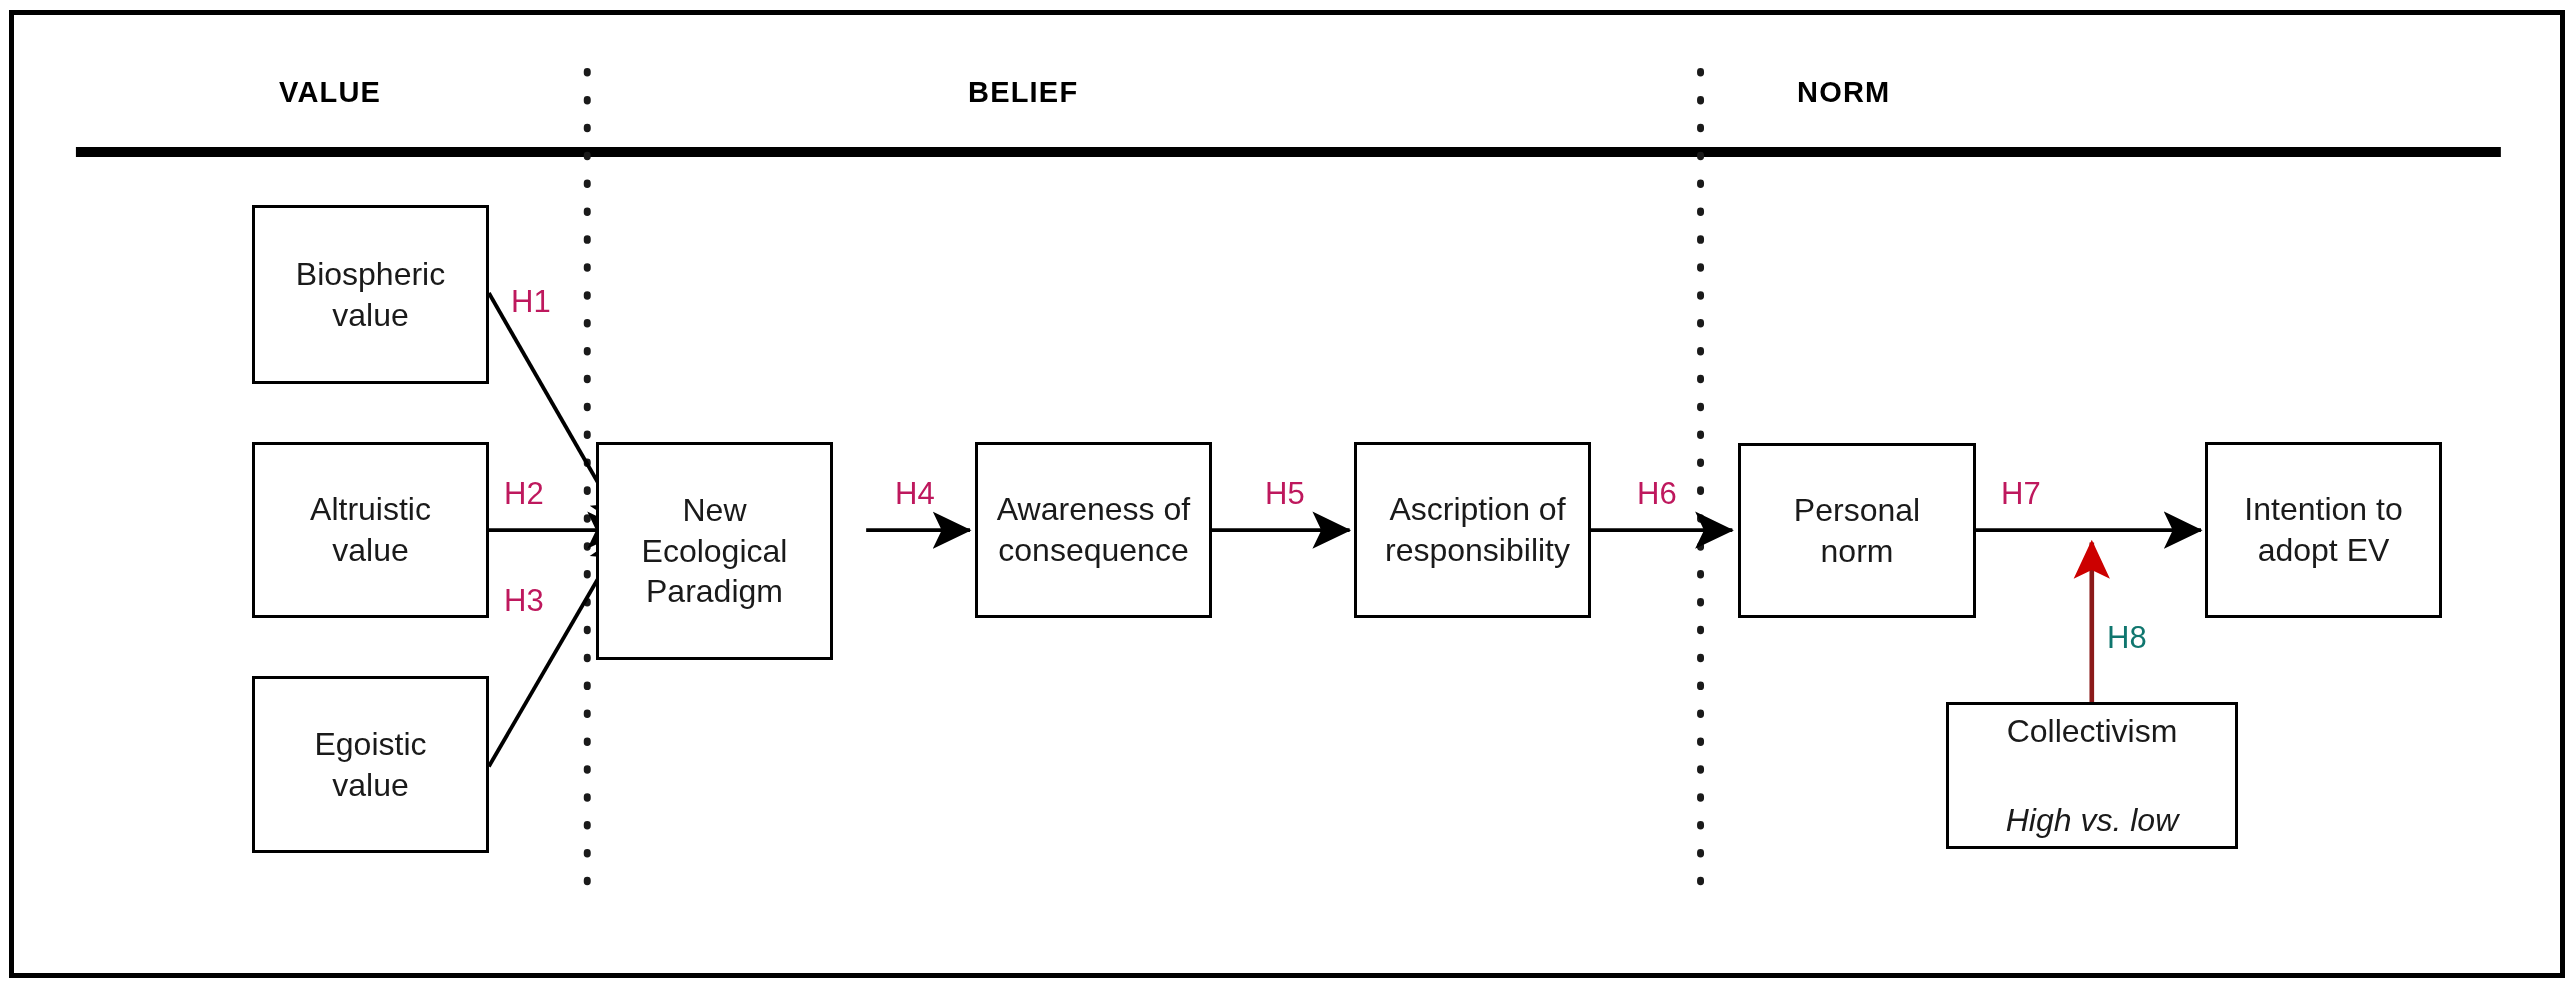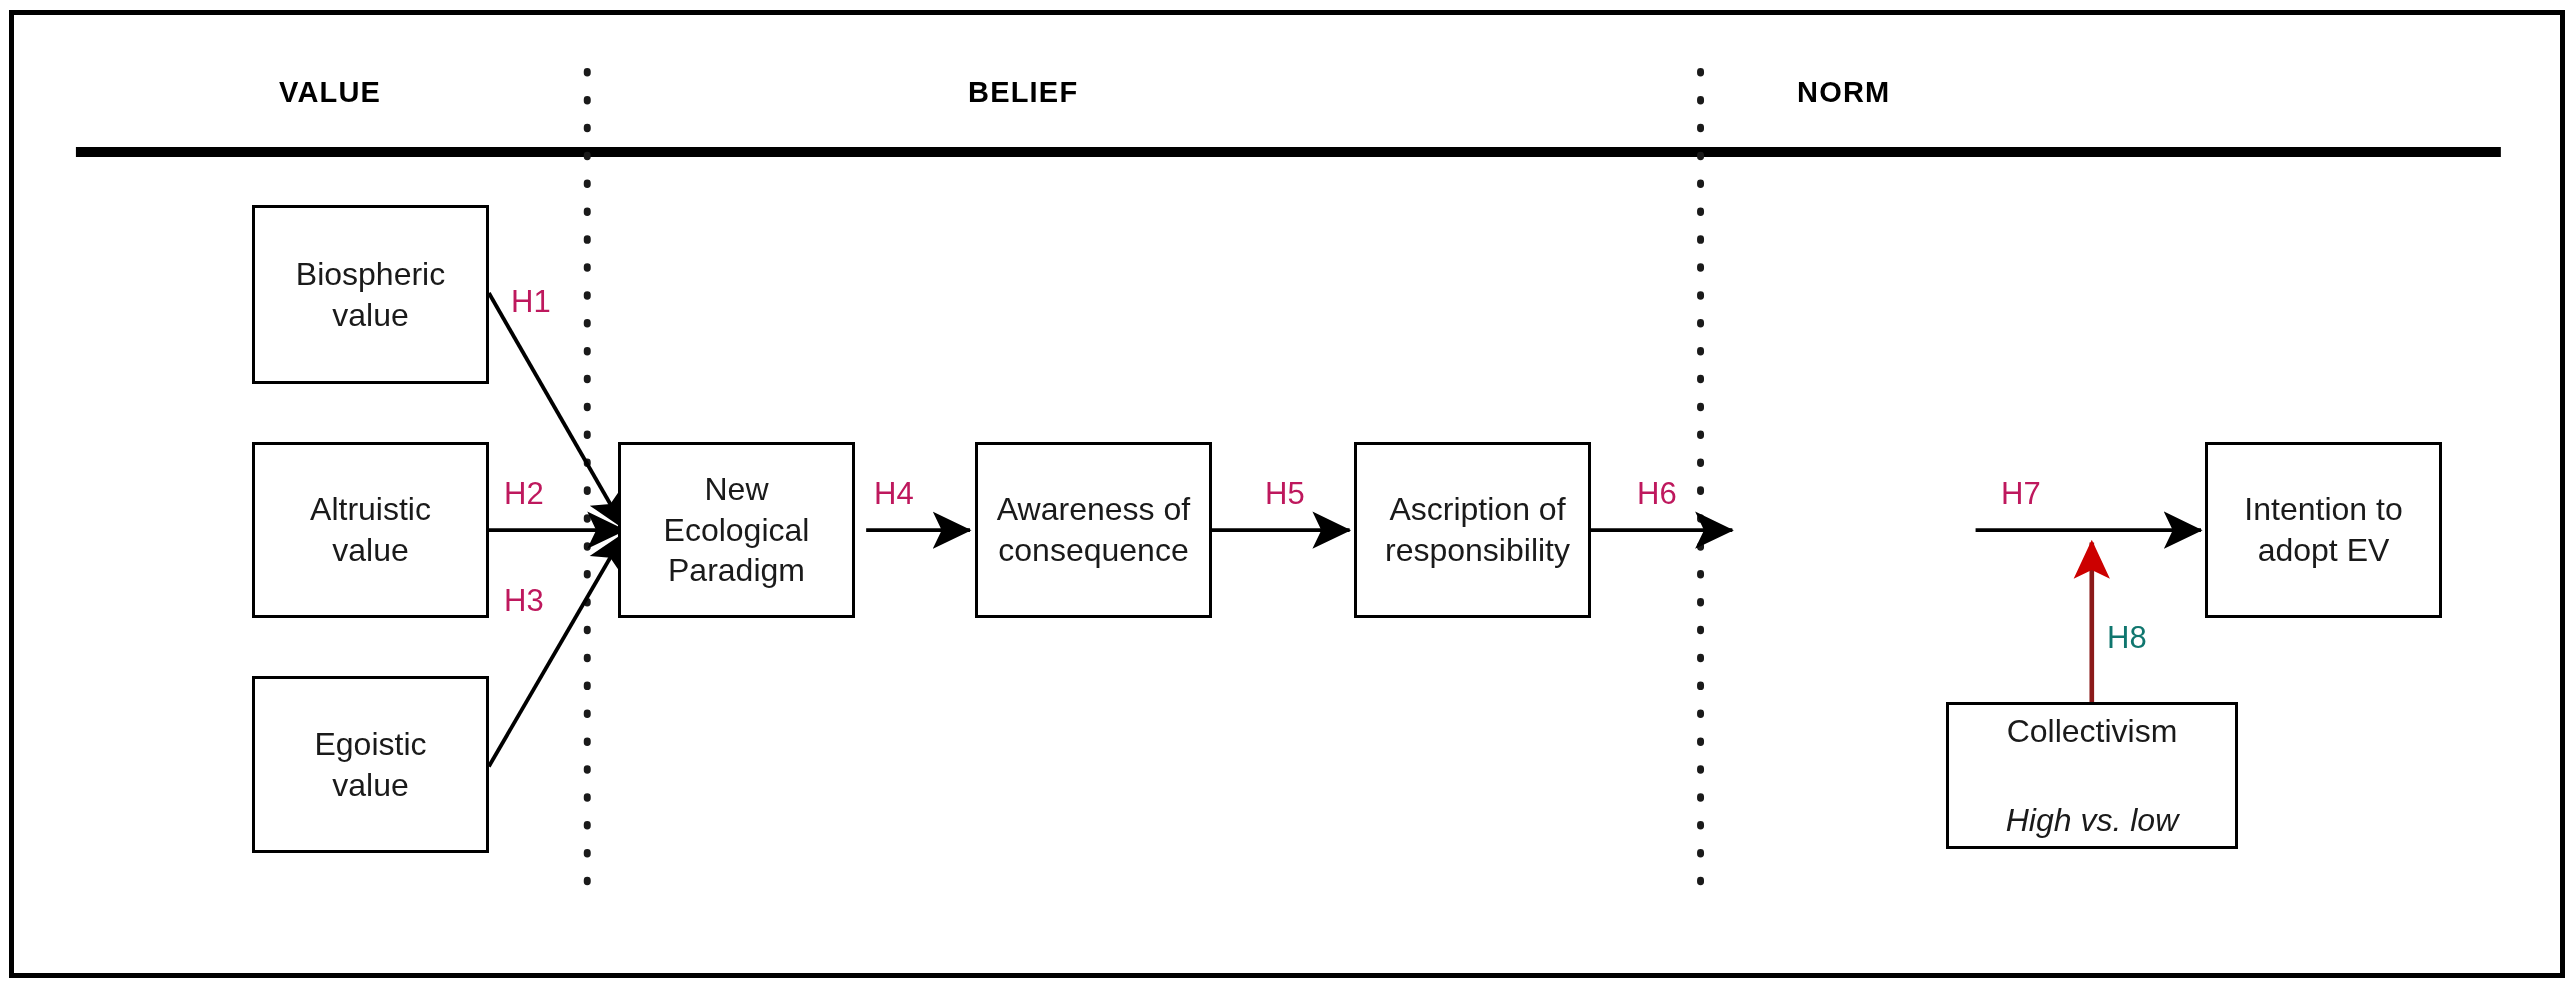--- a/index.html
+++ b/index.html
@@ -114,50 +114,54 @@
   <div class="node-box" style="left:252px; top:442px; width:237px; height:176px;">
     <span class="node-line">Altruistic</span>
     <span class="node-line">value</span>
   </div>
 
   <div class="node-box" style="left:252px; top:676px; width:237px; height:177px;">
     <span class="node-line">Egoistic</span>
     <span class="node-line">value</span>
   </div>
 
-  <div class="node-box" style="left:618px; top:442px; width:237px; height:176px;">
+  <div class="node-box" style="left:596px; top:442px; width:237px; height:218px;">
     <span class="node-line">New</span>
     <span class="node-line">Ecological</span>
     <span class="node-line">Paradigm</span>
   </div>
 
   <div class="node-box" style="left:975px; top:442px; width:237px; height:176px;">
     <span class="node-line">Awareness of</span>
     <span class="node-line">consequence</span>
   </div>
 
   <div class="node-box" style="left:1354px; top:442px; width:237px; height:176px;padding-left:10px;">
     <span class="node-line">Ascription of</span>
     <span class="node-line">responsibility</span>
   </div>
 
+  <div class="node-box" style="left:1738px; top:443px; width:238px; height:175px;">
+    <span class="node-line">Personal</span>
+    <span class="node-line">norm</span>
+  </div>
 
   <div class="node-box" style="left:2205px; top:442px; width:237px; height:176px;">
     <span class="node-line">Intention to</span>
     <span class="node-line">adopt EV</span>
   </div>
 
   <div class="node-box" style="left:1946px; top:702px; width:292px; height:147px;gap:48px;">
     <span class="node-line">Collectivism</span>
     <span class="node-line italic">High vs. low</span>
   </div>
 
   <div class="h-label" style="left:511px; top:284px;">H1</div>
   <div class="h-label" style="left:504px; top:476px;">H2</div>
   <div class="h-label" style="left:504px; top:583px;">H3</div>
-  <div class="h-label" style="left:874px; top:476px;">H4</div>
+  <div class="h-label" style="left:895px; top:476px;">H4</div>
   <div class="h-label" style="left:1265px; top:476px;">H5</div>
   <div class="h-label" style="left:1637px; top:476px;">H6</div>
   <div class="h-label" style="left:2001px; top:476px;">H7</div>
   <div class="h-label red" style="left:2107px; top:620px;">H8</div>
 
 </div>
 
 
 </body></html>

